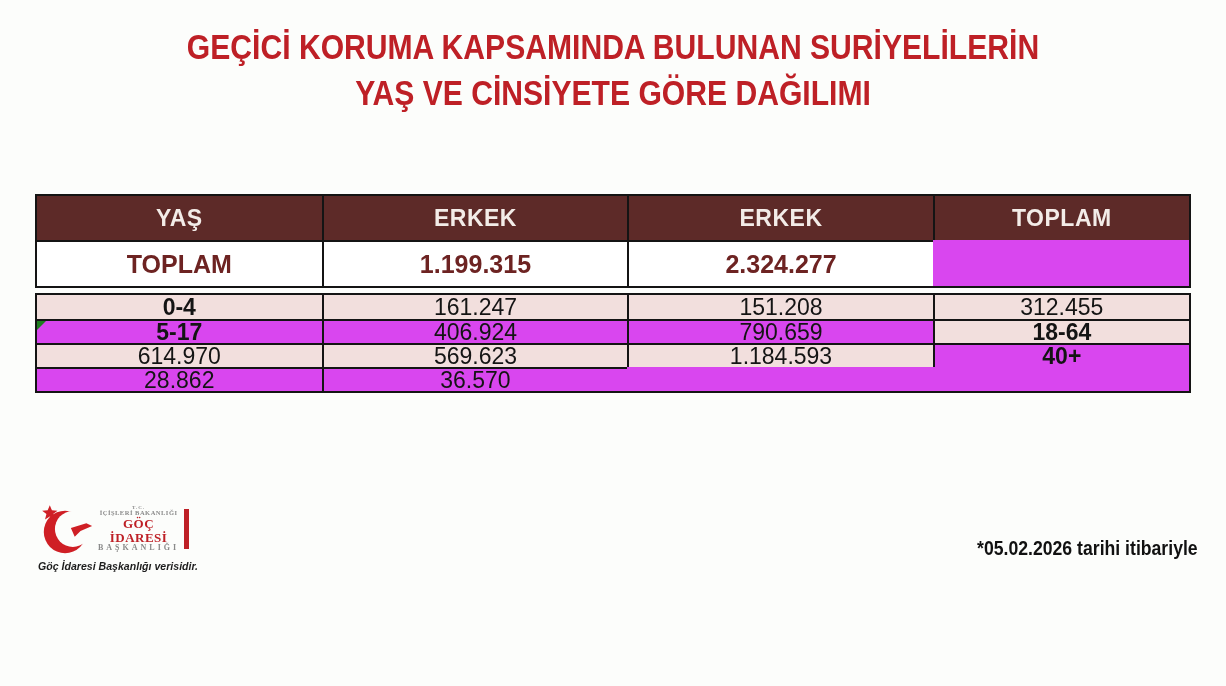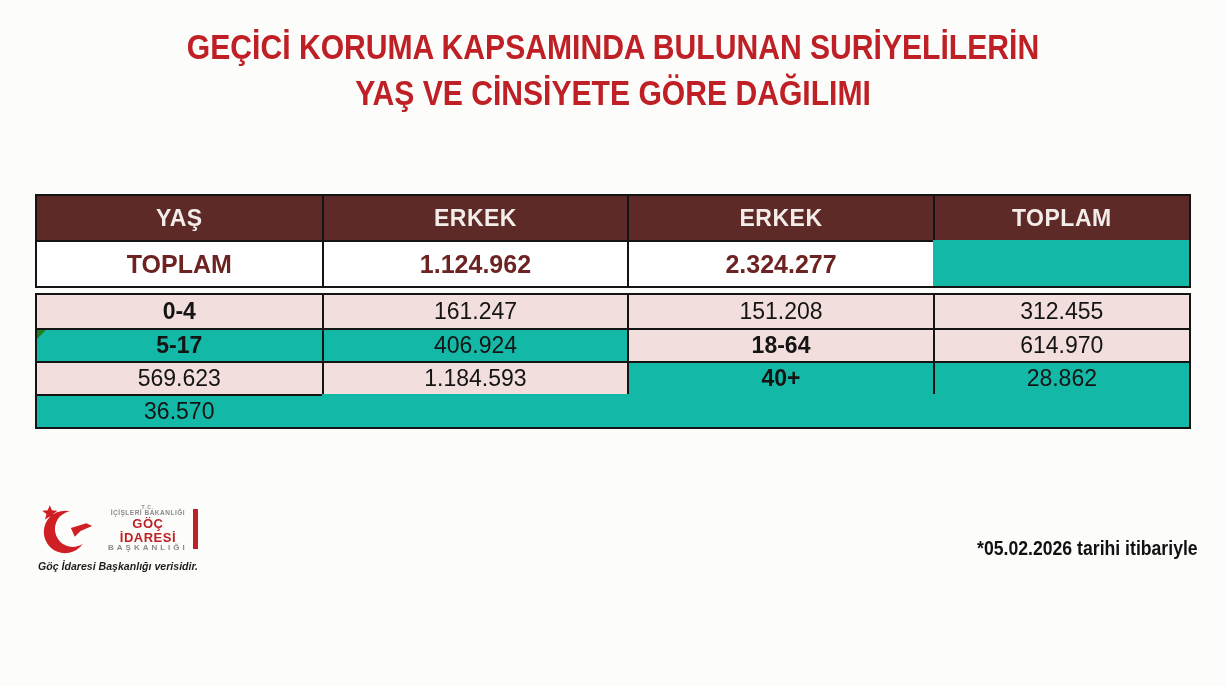--- a/index.html
+++ b/index.html
@@ -24,21 +24,21 @@
     transform-origin: center top;
     letter-spacing: 0px;
   }
 
   
   .tablewrap { position: absolute; left: 35px; top: 194px; width: 1156px; }
   .grid {
     display: grid;
     grid-template-columns: 24.7% 26.55% 26.5% auto;
     border: 2px solid var(--line, #141414);
-    background: #14b8a6;
+    background: #d946ef;
   }
   .grid .cell {
     border-left: 2px solid var(--line, #141414);
     display: flex; align-items: center; justify-content: center;
     position: relative;
   }
   .grid .cell:nth-child(4n+1) { border-left: none; }
   .grid .row-top { border-top: 2px solid var(--line, #141414); }
 
   .th {
@@ -50,35 +50,35 @@
     letter-spacing: 0.5px;
   }
   .total-cell {
     height: 46px;
     background: #fff;
     color: var(--dark-maroon, #6d2322);
     font-weight: bold;
     font-size: 25px;
   }
   .gap { height: 5px; }
-  .data-cell { height: 33px; font-size: 23px; color: #141414; }
+  .data-cell { height: 24px; font-size: 23px; color: #141414; }
   .age { font-weight: bold; }
 
   .err-triangle {
     position: absolute; top: 0; left: 0;
     width: 0; height: 0;
     border-top: 9px solid var(--excel-green, #1e7e1e);
     border-right: 9px solid transparent;
   }
 
   
   .logo { position: absolute; left: 38px; top: 500px; width: 150px; }
   .logo-top { display: flex; align-items: center; }
   .logo-mark { width: 58px; height: 58px; flex: 0 0 auto; }
-  .logo-textblock { text-align: center; margin-left: 12px; line-height: 1.05; }
+  .logo-textblock { text-align: center; margin-left: 2px; line-height: 1.05; font-family: Liberation Serif, serif; }
   .logo-tc { font-size: 5px; color: #8a8a8a; font-weight: bold; letter-spacing: 1px; }
   .logo-ministry { font-size: 6.5px; color: #8a8a8a; font-weight: bold; letter-spacing: 0.5px; }
   .logo-agency1 { font-size: 13px; color: var(--title-red, #be2026); font-weight: bold; letter-spacing: 0.5px; }
   .logo-agency2 { font-size: 8px; color: #8a8a8a; font-weight: bold; letter-spacing: 3px; }
   .logo-bar { width: 5px; height: 40px; background: var(--title-red, #be2026); margin-left: 5px; flex: 0 0 auto; }
   .logo-slogan {
     margin-top: 2px;
     font-size: 11.5px;
     font-style: italic;
     font-weight: bold;
@@ -120,21 +120,21 @@
         <span>ERKEK</span>
       </div>
     <div class="cell th">
         <span>TOPLAM</span>
       </div>
 
     <div class="cell total-cell row-top">
         <span>TOPLAM</span>
       </div>
     <div class="cell total-cell row-top">
-        <span>1.124.962</span>
+        <span>1.199.315</span>
       </div>
     <div class="cell total-cell row-top">
         <span>2.324.277</span>
       </div>
   </div>
 
   <div class="gap"></div>
 
   <div class="grid">
 
@@ -150,20 +150,23 @@
     <div class="cell data-cell" style="background:var(--row-pink)">
         <span>312.455</span>
       </div>
 
     <div class="cell data-cell age row-top">
         <span class="err-triangle"></span>
         <span>5-17</span>
       </div>
     <div class="cell data-cell row-top">
         <span>406.924</span>
+      </div>
+    <div class="cell data-cell row-top">
+        <span>790.659</span>
       </div>
 
     <div class="cell data-cell age row-top" style="background:var(--row-pink)">
         <span>18-64</span>
       </div>
     <div class="cell data-cell row-top" style="background:var(--row-pink)">
         <span>614.970</span>
       </div>
     <div class="cell data-cell row-top" style="background:var(--row-pink)">
         <span>569.623</span>

